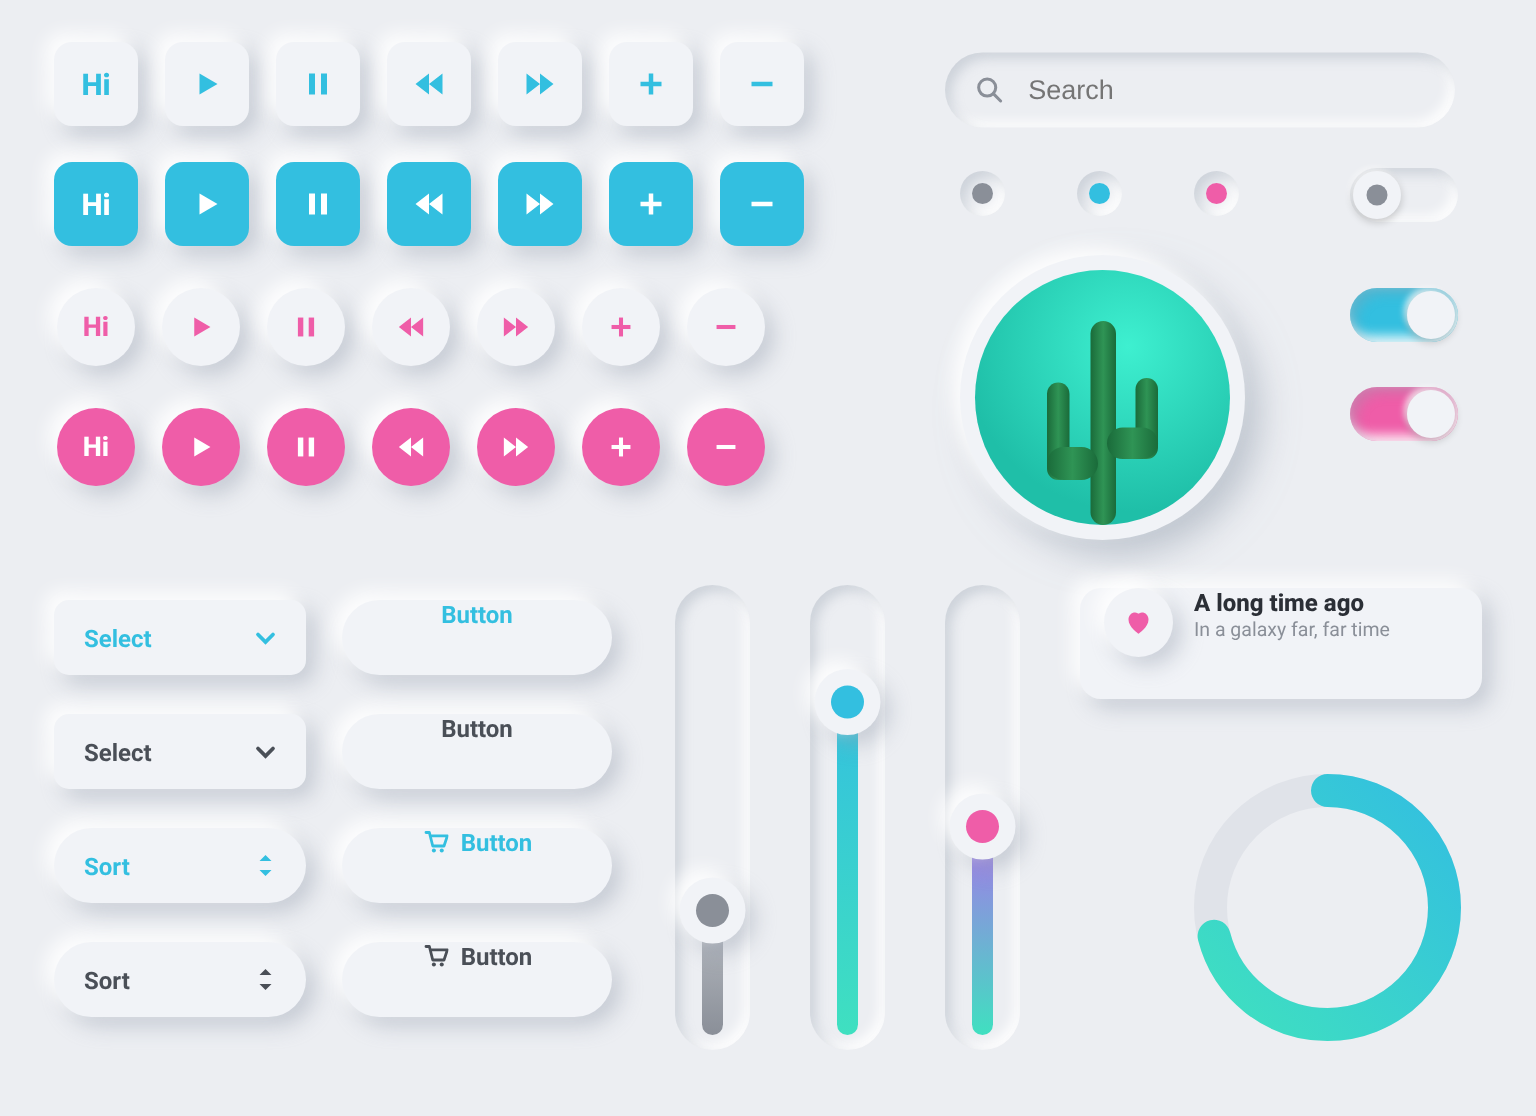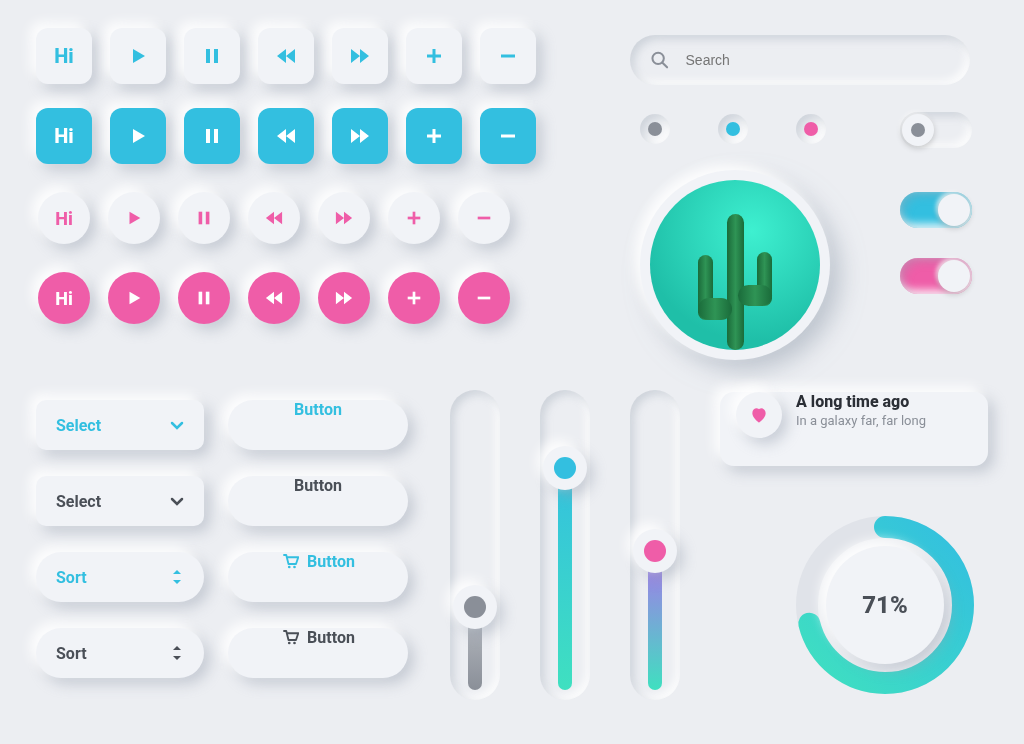--- a/index.html
+++ b/index.html
@@ -36,21 +36,21 @@
   .row{position:absolute;display:flex;gap:18px;align-items:center;}
   .sq{width:56px;height:56px;border-radius:12px;display:flex;align-items:center;justify-content:center;cursor:pointer;}
   .circ{width:52px;height:52px;border-radius:50%;display:flex;align-items:center;justify-content:center;cursor:pointer;}
   .hi{font-weight:800;font-size:20px;}
   .fill-cyan{background:var(--cyan);box-shadow:var(--shadow-light),var(--shadow-dark);}
   .fill-pink{background:var(--pink);box-shadow:var(--shadow-light),var(--shadow-dark);}
   svg{display:block;}
 
   
   .search{position:absolute;left:630px;top:35px;width:340px;height:50px;border-radius:25px;display:flex;align-items:center;padding:0 20px;gap:14px;}
-  .search input{border:none;background:transparent;outline:none;font-size:14px;color:var(--gray);width:100%;}
+  .search input{border:none;background:transparent;outline:none;font-size:18px;color:var(--gray);width:100%;}
 
   
   .radio-row{position:absolute;left:640px;top:114px;display:flex;gap:48px;align-items:center;}
   .radio{width:30px;height:30px;border-radius:50%;display:flex;align-items:center;justify-content:center;cursor:pointer;}
   .radio .dot{width:14px;height:14px;border-radius:50%;}
 
   
   .toggle{position:absolute;width:72px;height:36px;border-radius:18px;cursor:pointer;}
   .knob{position:absolute;width:32px;height:32px;border-radius:50%;top:2px;background:var(--surface);box-shadow:0 2px 6px rgba(0,0,0,0.2), -2px -2px 4px rgba(255,255,255,0.8);display:flex;align-items:center;justify-content:center;}
 
@@ -358,29 +358,28 @@
 </div>
 
 <div class="card neum">
   <div class="heart-btn neum">
     <svg width="20" height="20" viewBox="0 0 24 24">
         <path d="M12 21s-8-5.3-8-11.2C4 6.1 6.5 4 9.2 4c1.6 0 2.8 1 2.8 1s1.2-1 2.8-1C17.5 4 20 6.1 20 9.8 20 15.7 12 21 12 21z" fill="var(--pink)"></path>
       </svg>
   </div>
   <div>
     <div class="title">A long time ago</div>
-    <div class="sub">In a galaxy far, far long</div>
+    <div class="sub">In a galaxy far, far time</div>
   </div>
 </div>
 
 <div class="ring-wrap">
   <svg width="190" height="190" viewBox="0 0 190 190">
     <defs>
       <linearGradient id="ringgrad" x1="0" y1="0" x2="1" y2="1">
         <stop offset="0%" stop-color="#3fe0c0"></stop>
         <stop offset="100%" stop-color="#33bfe0"></stop>
       </linearGradient>
     </defs>
     <circle cx="95" cy="95" r="78" fill="none" stroke="#e0e3e9" stroke-width="22"></circle>
     <circle cx="95" cy="95" r="78" fill="none" stroke="url(#ringgrad)" stroke-width="22" stroke-linecap="round" stroke-dasharray="490" stroke-dashoffset="142" transform="rotate(-90 95 95)"></circle>
   </svg>
-  <div class="ring-center">71%</div>
 </div>
 
 </body></html>

